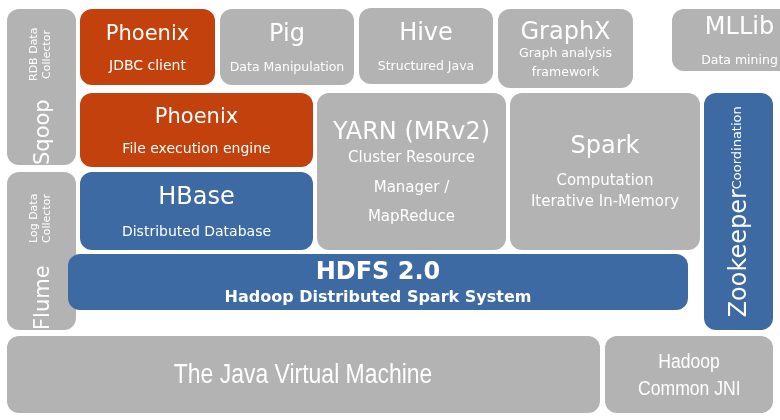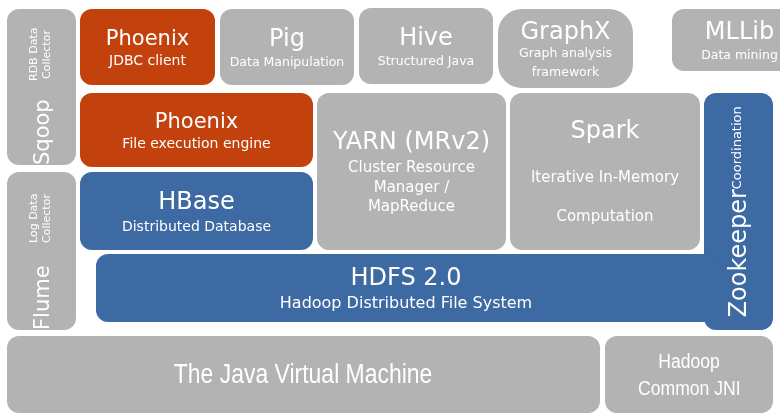--- a/index.html
+++ b/index.html
@@ -5,21 +5,21 @@
   html, body { margin: 0; padding: 0; background: #ffffff; }
   body { width: 780px; height: 420px; position: relative; overflow: hidden;
          font-family: "DejaVu Sans", "Liberation Sans", sans-serif; }
   .box { position: absolute; border-radius: 12px; color: #ffffff;
          display: flex; flex-direction: column; align-items: center; justify-content: center;
          text-align: center; box-sizing: border-box; line-height: 1.15; }
   .gray { background: #b3b3b3; }
   .dark { background: #c2410c; }
   .mid  { background: #3d6aa3; }
   .title { font-size: 21px; }
-  .sub { font-size: 12.5px; margin-top: 2px; }
+  .sub { font-size: 12.5px; margin-top: 12px; }
   .vert { writing-mode: vertical-rl; transform: rotate(180deg); }
   .vert .title { font-size: 21px; }
   .vert .sub { font-size: 11px; margin-top: 0; margin-left: 2px; }
   .vbox { flex-direction: row; }
   .narrow { font-family: "Liberation Sans", sans-serif; }
 </style>
 </head>
 <body>
 
 <div class="box gray vbox" style="left:7px;top:9px;width:69px;height:156px;">
@@ -44,21 +44,21 @@
 <div class="box gray" style="left:220px;top:9px;width:134px;height:76px;">
   <span class="title" style="font-size:24px">Pig</span>
   <span class="sub">Data Manipulation</span>
 </div>
 
 <div class="box gray" style="left:359px;top:8px;width:134px;height:76px;">
   <span class="title" style="font-size:24px">Hive</span>
   <span class="sub">Structured Java</span>
 </div>
 
-<div class="box gray" style="left:498px;top:9px;width:135px;height:79px;border-radius:24px;">
+<div class="box gray" style="left:498px;top:9px;width:135px;height:79px;">
   <span class="title" style="font-size:24px">GraphX</span>
   <span class="sub" style="margin-top:1px">Graph analysis</span>
   <span class="sub" style="margin-top:4px">framework</span>
 </div>
 
 <div class="box gray" style="left:672px;top:9px;width:135px;height:62px;">
   <span class="title" style="font-size:24px">MLLib</span>
   <span class="sub">Data mining</span>
 </div>
 
@@ -67,41 +67,41 @@
   <span class="sub" style="font-size:14px">File execution engine</span>
 </div>
 
 <div class="box gray" style="left:317px;top:93px;width:189px;height:157px;">
   <span class="title" style="font-size:24px">YARN (MRv2)</span>
   <span class="sub" style="font-size:15px;margin-top:4px">Cluster Resource</span>
   <span class="sub" style="font-size:15px">Manager /</span>
   <span class="sub" style="font-size:15px">MapReduce</span>
 </div>
 
-<div class="box gray" style="left:510px;top:93px;width:190px;height:157px;gap:20px;">
+<div class="box gray" style="left:510px;top:93px;width:190px;height:157px;">
   <span class="title" style="font-size:24px">Spark</span>
+  <span class="sub" style="font-size:15px">Computation</span>
   <span class="sub" style="font-size:15px;margin-top:4px">Iterative In-Memory</span>
-  <span class="sub" style="font-size:15px">Computation</span>
 </div>
 
 <div class="box mid vbox" style="left:704px;top:93px;width:69px;height:237px;">
   <div class="vert" style="display:flex;flex-direction:row;align-items:center;">
     <span class="title" style="font-size:24px">Zookeeper</span>
     <span class="sub" style="font-size:13px">Coordination</span>
   </div>
 </div>
 
 <div class="box mid" style="left:80px;top:172px;width:233px;height:78px;">
   <span class="title" style="font-size:24px">HBase</span>
   <span class="sub" style="font-size:14px">Distributed Database</span>
 </div>
 
-<div class="box mid" style="left:96px;top:254px;width:620px;height:68px;">
+<div class="box mid" style="left:68px;top:254px;width:620px;height:56px;font-weight:bold;">
   <span class="title" style="font-size:24px">HDFS 2.0</span>
-  <span class="sub" style="font-size:16px;margin-top:3px">Hadoop Distributed File System</span>
+  <span class="sub" style="font-size:16px;margin-top:3px">Hadoop Distributed Spark System</span>
 </div>
 
 <div class="box gray" style="left:7px;top:336px;width:593px;height:77px;">
   <span class="title narrow" style="font-size:27px;transform:scaleX(0.85)">The Java Virtual Machine</span>
 </div>
 
 <div class="box gray" style="left:605px;top:336px;width:168px;height:77px;text-align:center;">
   <span class="title narrow" style="font-size:20px;transform:scaleX(0.88)">Hadoop</span>
   <span class="title narrow" style="font-size:20px;transform:scaleX(0.88);margin-top:4px">Common JNI</span>
 </div>

